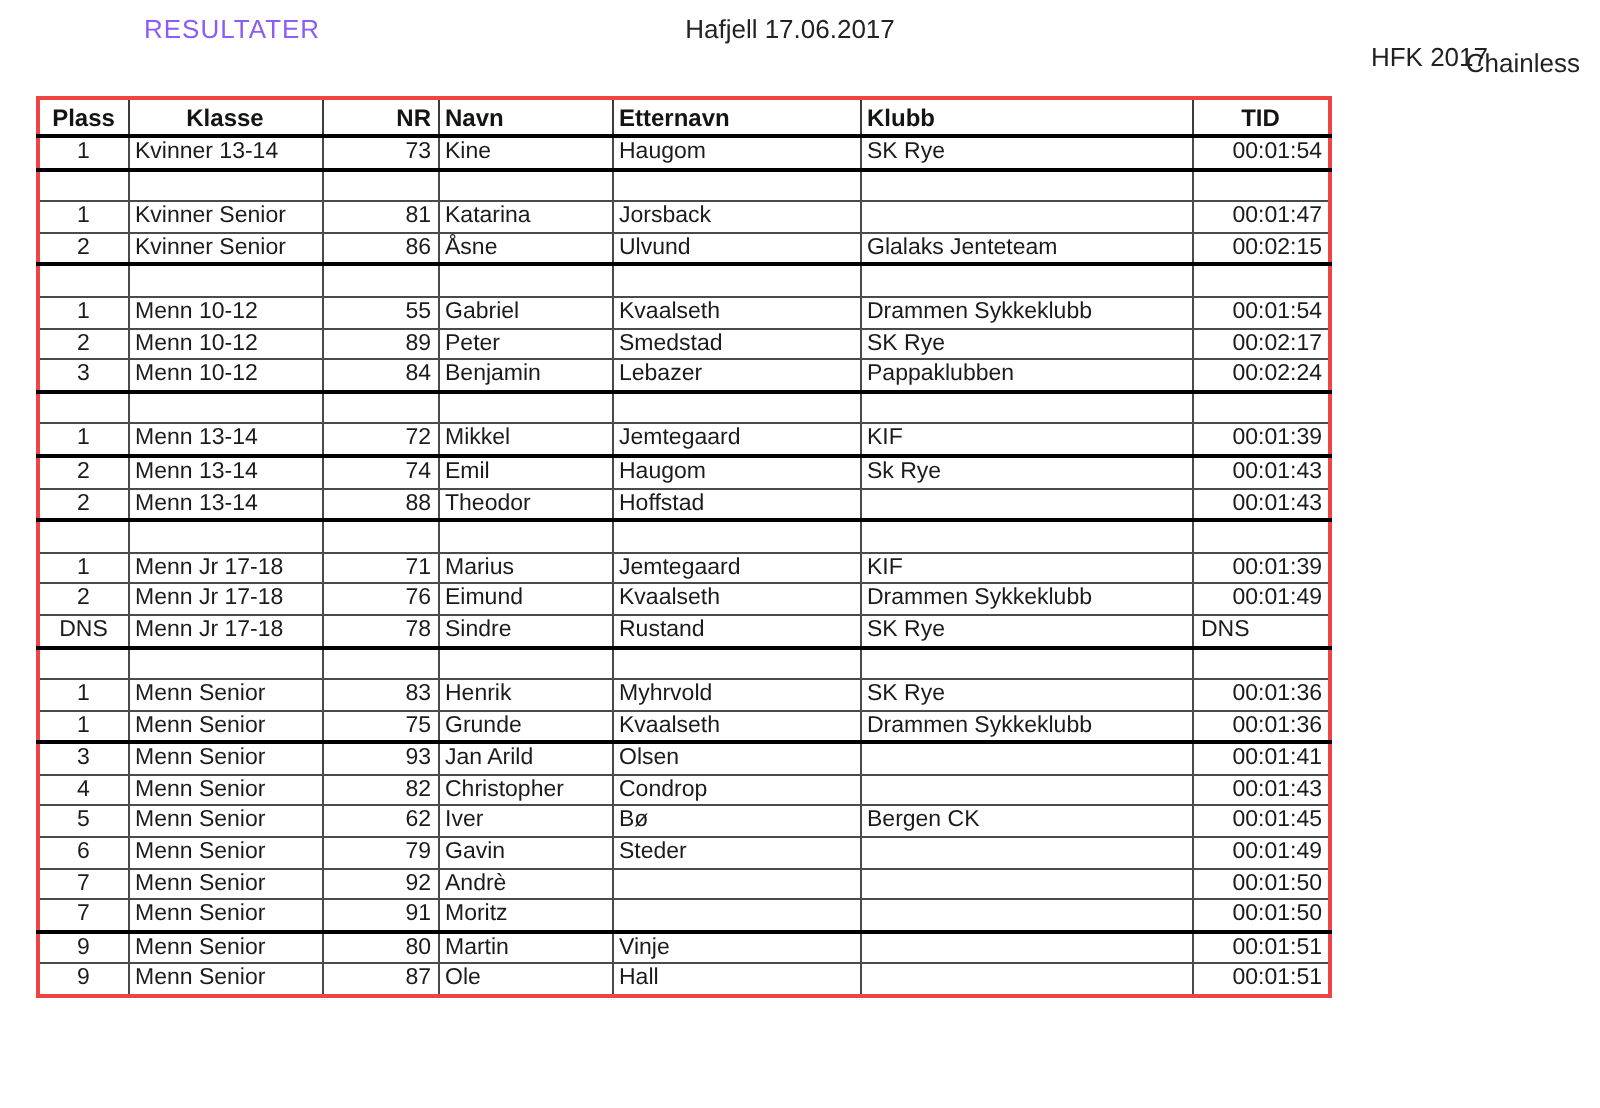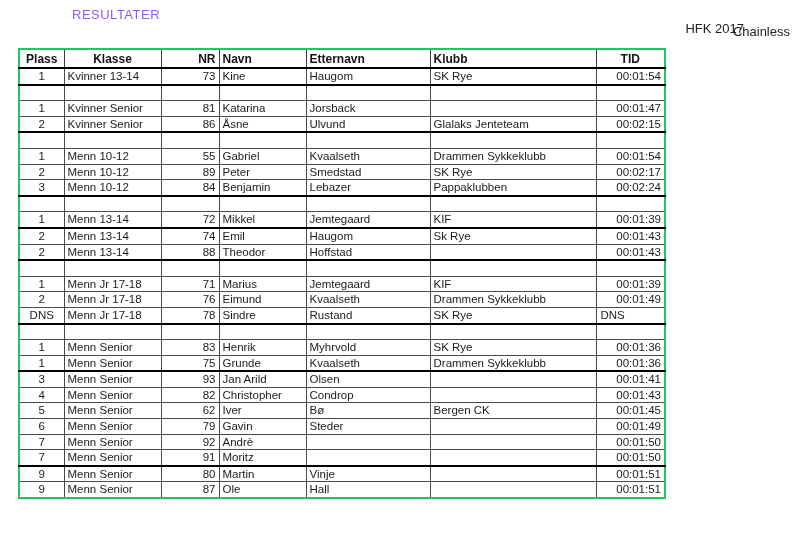--- a/index.html
+++ b/index.html
@@ -48,21 +48,21 @@
     font-size: 13px;
     color: #222;
   }
   
   table.results {
     position: absolute;
     left: 18px; top: 48px;
     width: 648px;
     border-collapse: collapse;
     table-layout: fixed;
-    border: 2px solid #22c55e;
+    border: 2px solid #ef4444;
     background: #fff;
   }
   table.results th {
     font-size: 12px;
     font-weight: bold;
     height: 17px;
     border: 1px solid #3c3c3c;
     border-bottom: 2px solid #000;
     padding: 0 3px;
     white-space: nowrap;
@@ -93,20 +93,21 @@
   th.col-plass, th.col-klasse, th.col-tid { text-align: center; }
   th.col-nr { text-align: right; }
   th.col-navn, th.col-etternavn, th.col-klubb { text-align: left; }
 </style>
 </head>
 <body>
 
 <div class="page">
 
   <div class="hdr-left">RESULTATER</div>
+  <div class="hdr-center">Hafjell 17.06.2017</div>
   <div class="hdr-sub">Chainless</div>
   <div class="hdr-right">HFK 2017</div>
 
   <table class="results">
     <colgroup>
       <col style="width:45px">
       <col style="width:97px">
       <col style="width:58px">
       <col style="width:87px">
       <col style="width:124px">

